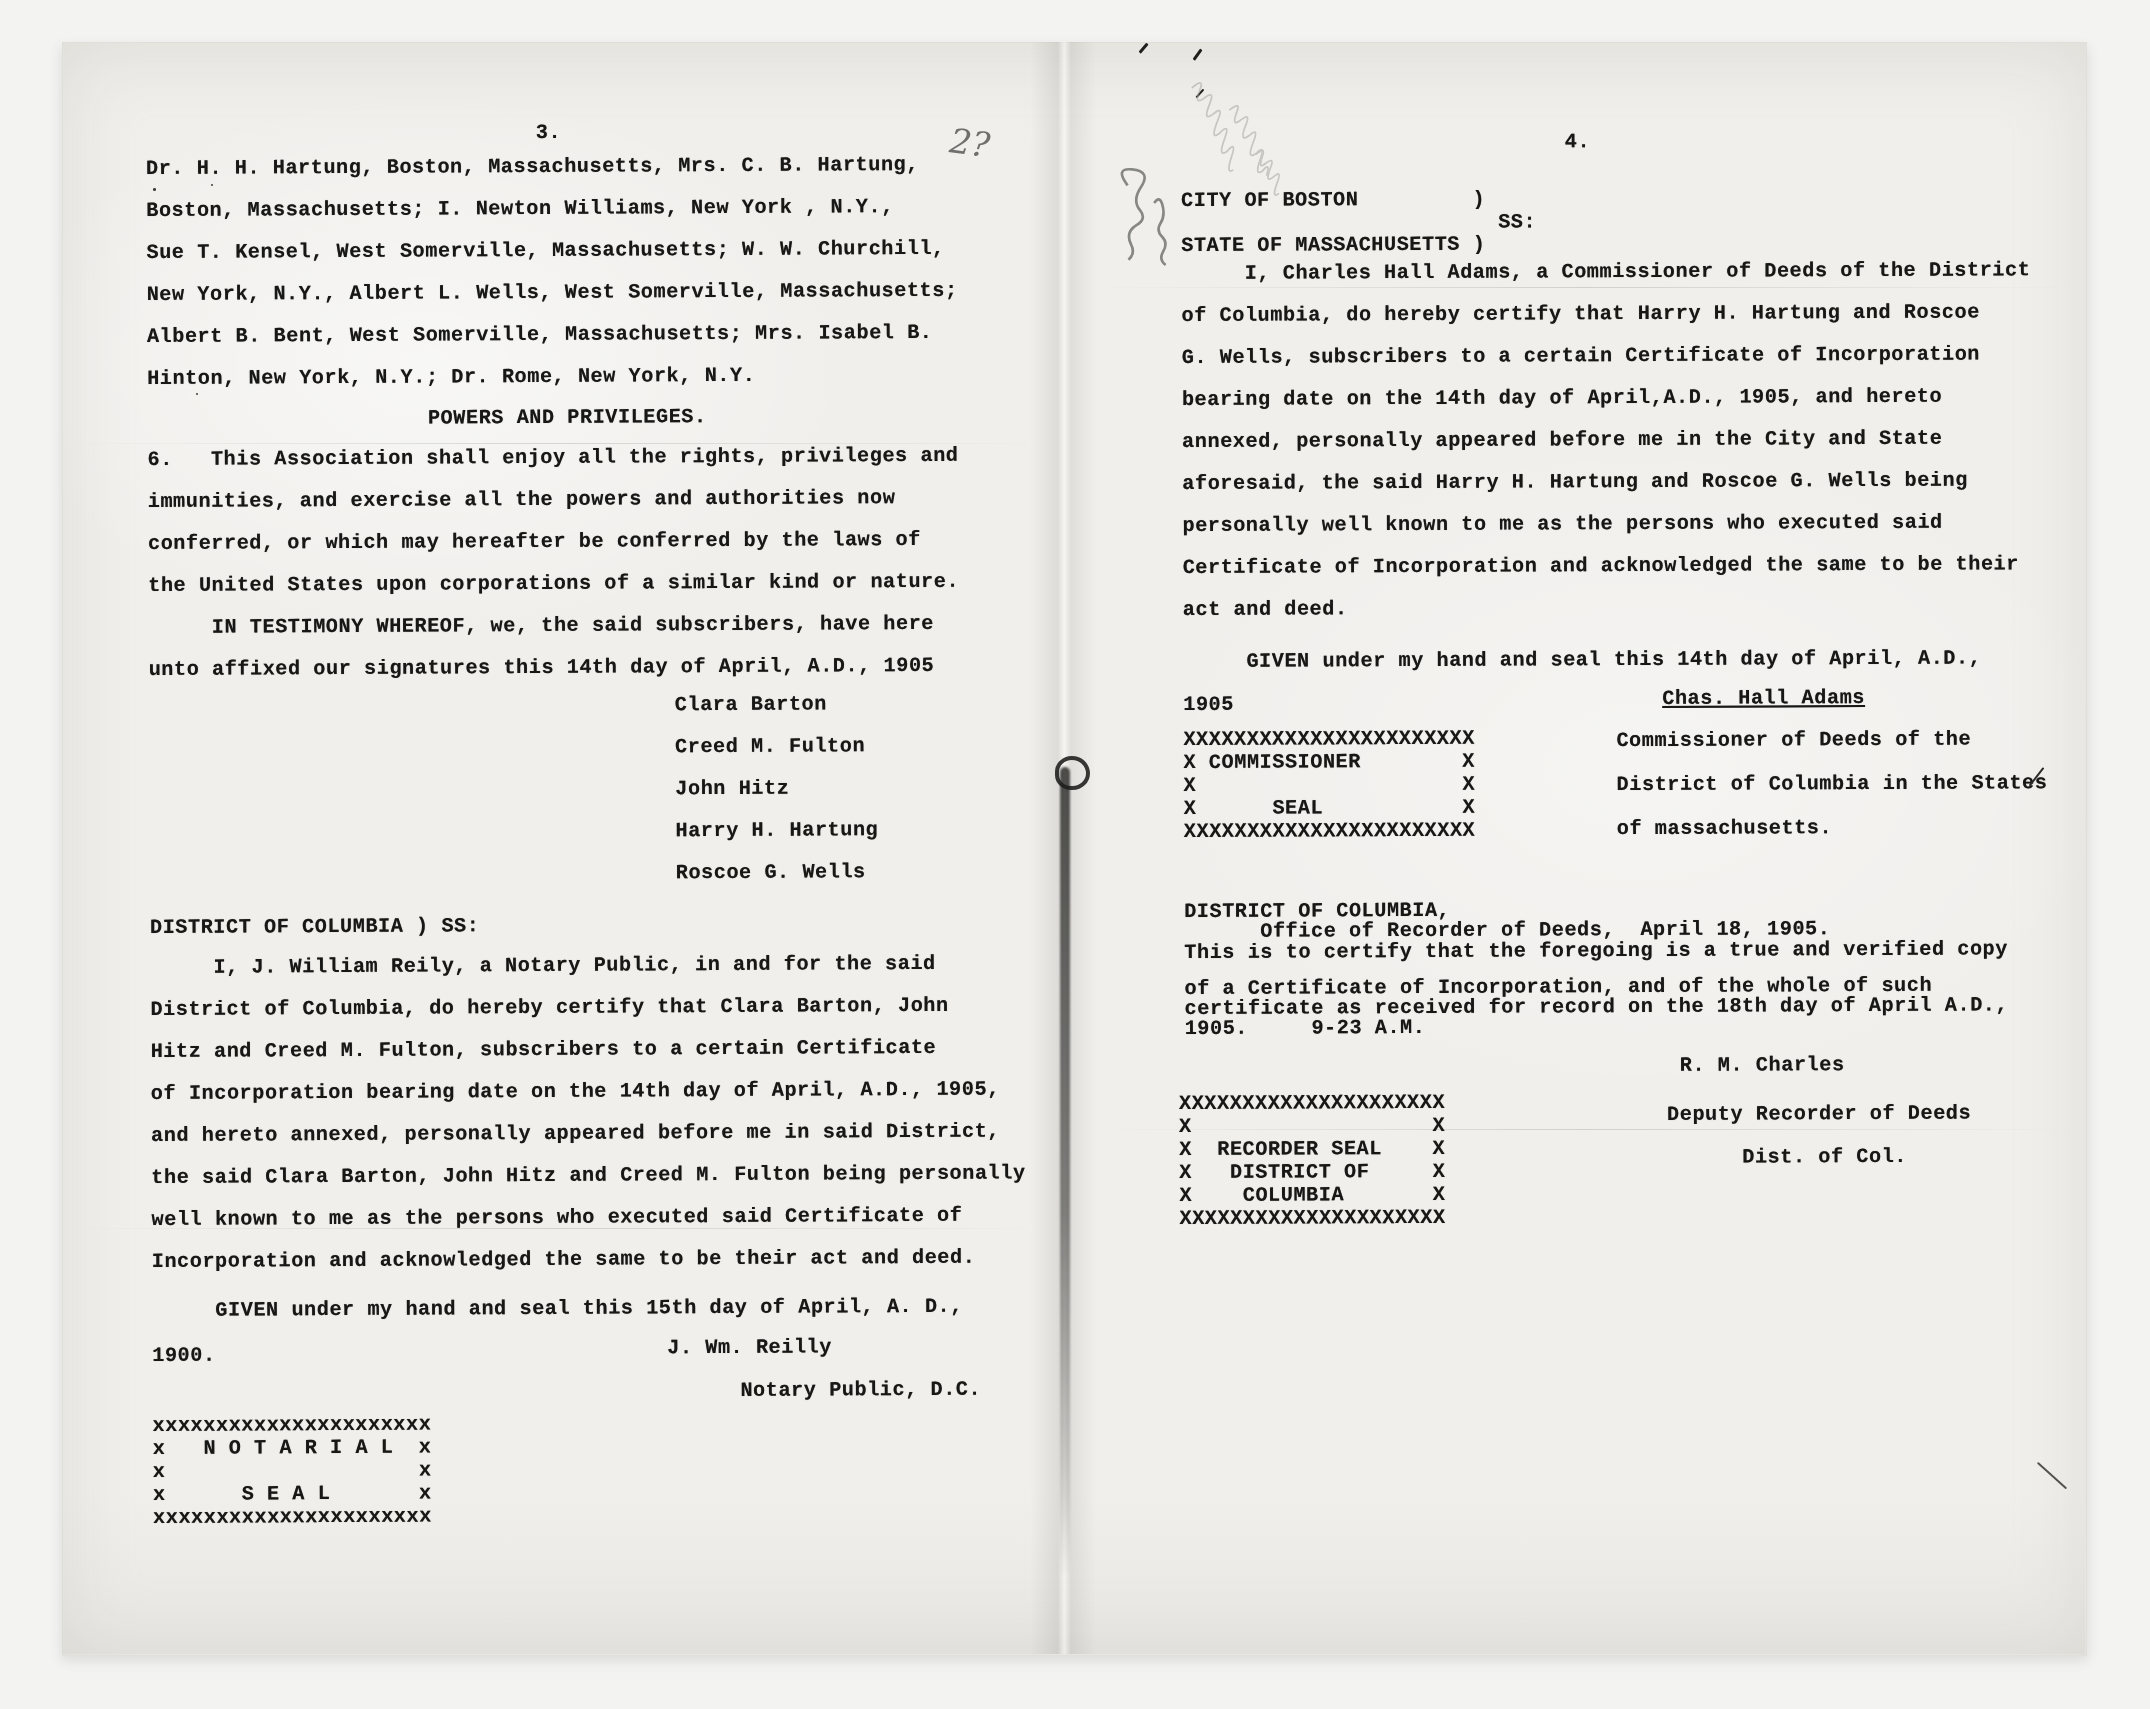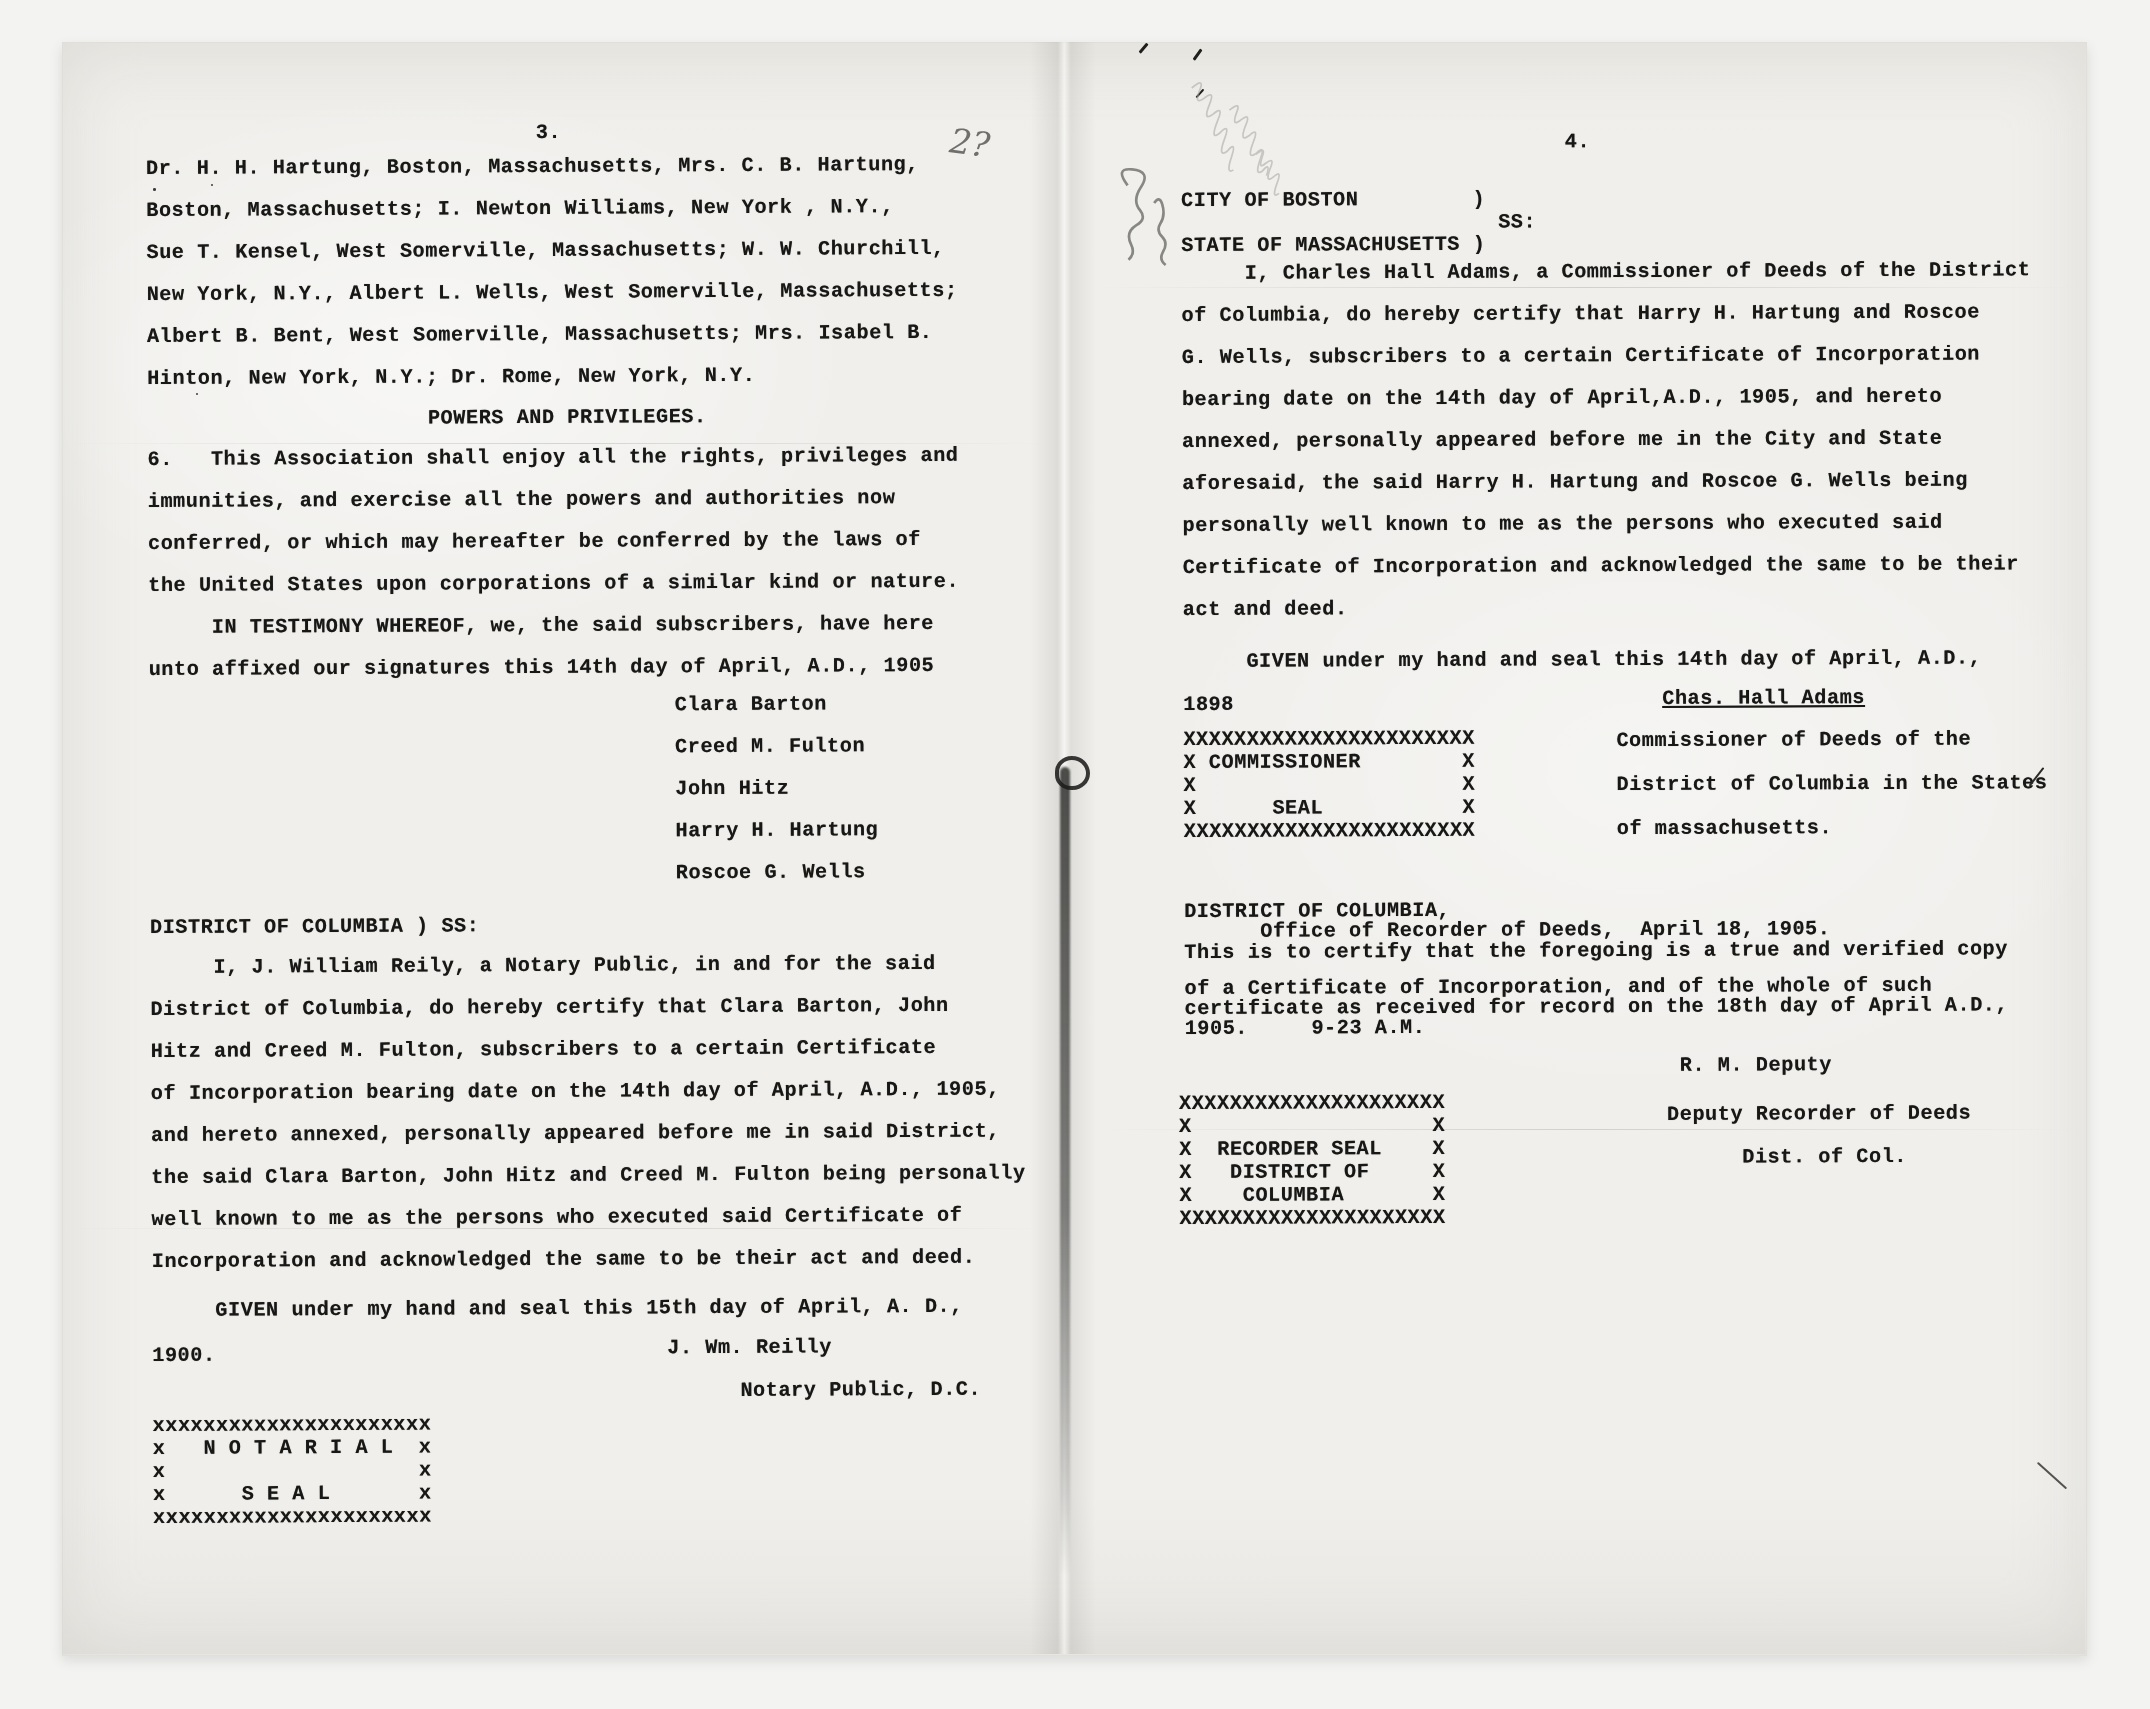--- a/index.html
+++ b/index.html
@@ -187,21 +187,21 @@
     <div class="bl">G. Wells, subscribers to a certain Certificate of Incorporation</div>
     <div class="bl">bearing date on the 14th day of April,A.D., 1905, and hereto</div>
     <div class="bl">annexed, personally appeared before me in the City and State</div>
     <div class="bl">aforesaid, the said Harry H. Hartung and Roscoe G. Wells being</div>
     <div class="bl">personally well known to me as the persons who executed said</div>
     <div class="bl">Certificate of Incorporation and acknowledged the same to be their</div>
     <div class="bl">act and deed.</div>
   </div>
 
   <div class="t" style="left:1181px;top:650px;">     GIVEN under my hand and seal this 14th day of April, A.D.,</div>
-  <div class="t" style="left:1181px;top:693px;">1898</div>
+  <div class="t" style="left:1181px;top:693px;">1905</div>
   <div class="t" style="left:1660px;top:689px;text-decoration:underline;">Chas. Hall Adams</div>
 
   <pre class="seal" style="left:1181px;top:728px;">XXXXXXXXXXXXXXXXXXXXXXX
 X COMMISSIONER        X
 X                     X
 X      SEAL           X
 XXXXXXXXXXXXXXXXXXXXXXX</pre>
 
   <div class="block" style="left:1614px;top:730px;">
     <div class="bl" style="height:44px;">Commissioner of Deeds of the</div>
@@ -212,21 +212,21 @@
 
   <div class="block tight" style="left:1181px;top:902px;">
     <div class="bl">DISTRICT OF COLUMBIA,</div>
     <div class="bl">      Office of Recorder of Deeds,  April 18, 1905.</div>
     <div class="bl" style="margin-bottom:16px;">This is to certify that the foregoing is a true and verified copy</div>
     <div class="bl">of a Certificate of Incorporation, and of the whole of such</div>
     <div class="bl">certificate as received for record on the 18th day of April A.D.,</div>
     <div class="bl">1905.     9-23 A.M.</div>
   </div>
 
-  <div class="t" style="left:1676px;top:1056px;">R. M. Deputy</div>
+  <div class="t" style="left:1676px;top:1056px;">R. M. Charles</div>
 
   <pre class="seal" style="left:1175px;top:1092px;">XXXXXXXXXXXXXXXXXXXXX
 X                   X
 X  RECORDER SEAL    X
 X   DISTRICT OF     X
 X    COLUMBIA       X
 XXXXXXXXXXXXXXXXXXXXX</pre>
 
   <div class="t" style="left:1663px;top:1105px;">Deputy Recorder of Deeds</div>
   <div class="t" style="left:1738px;top:1148px;text-align:right;">Dist. of Col.</div>

